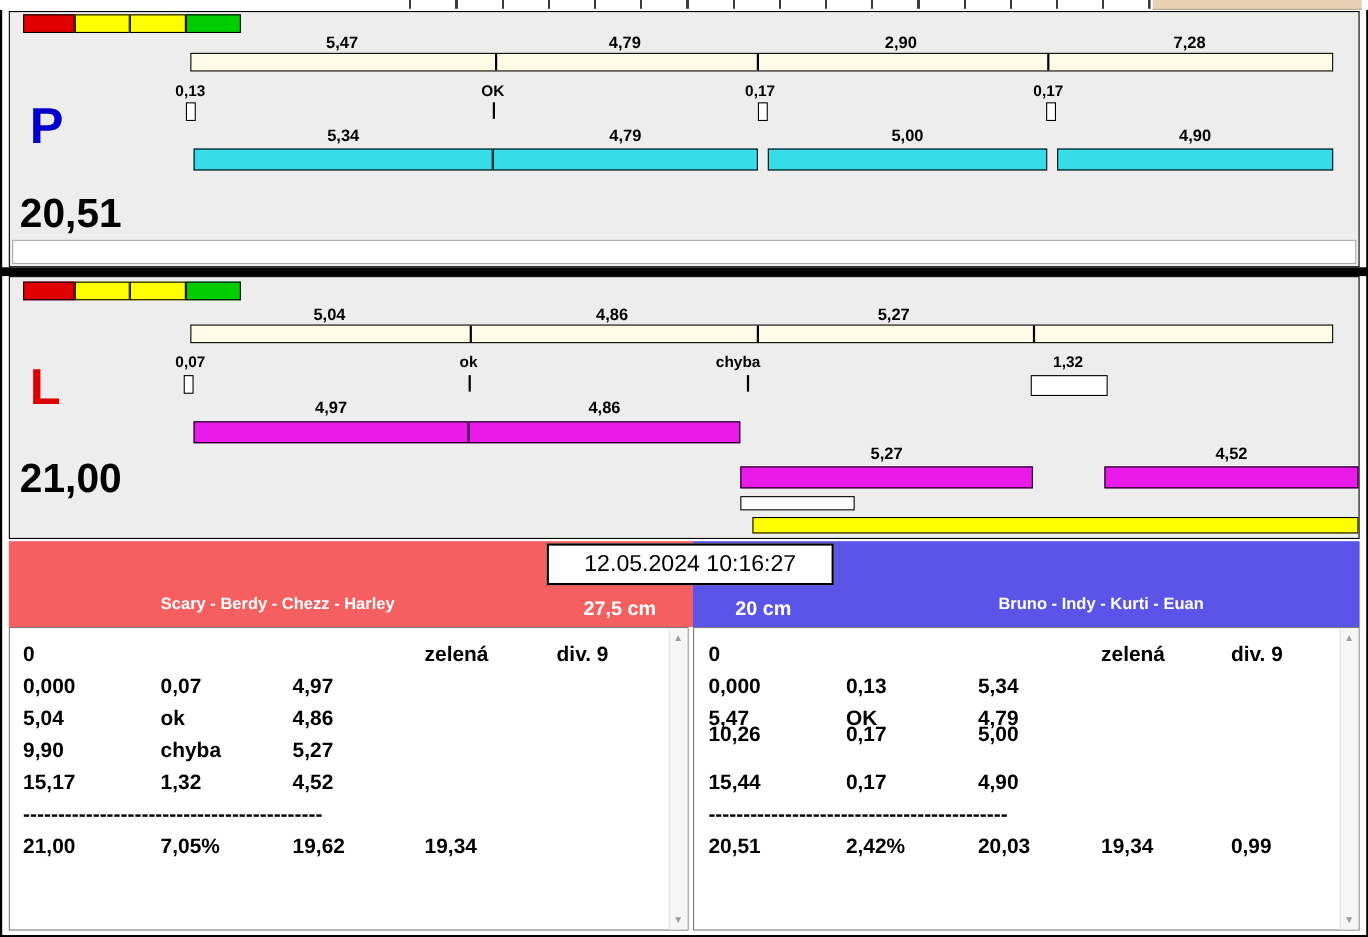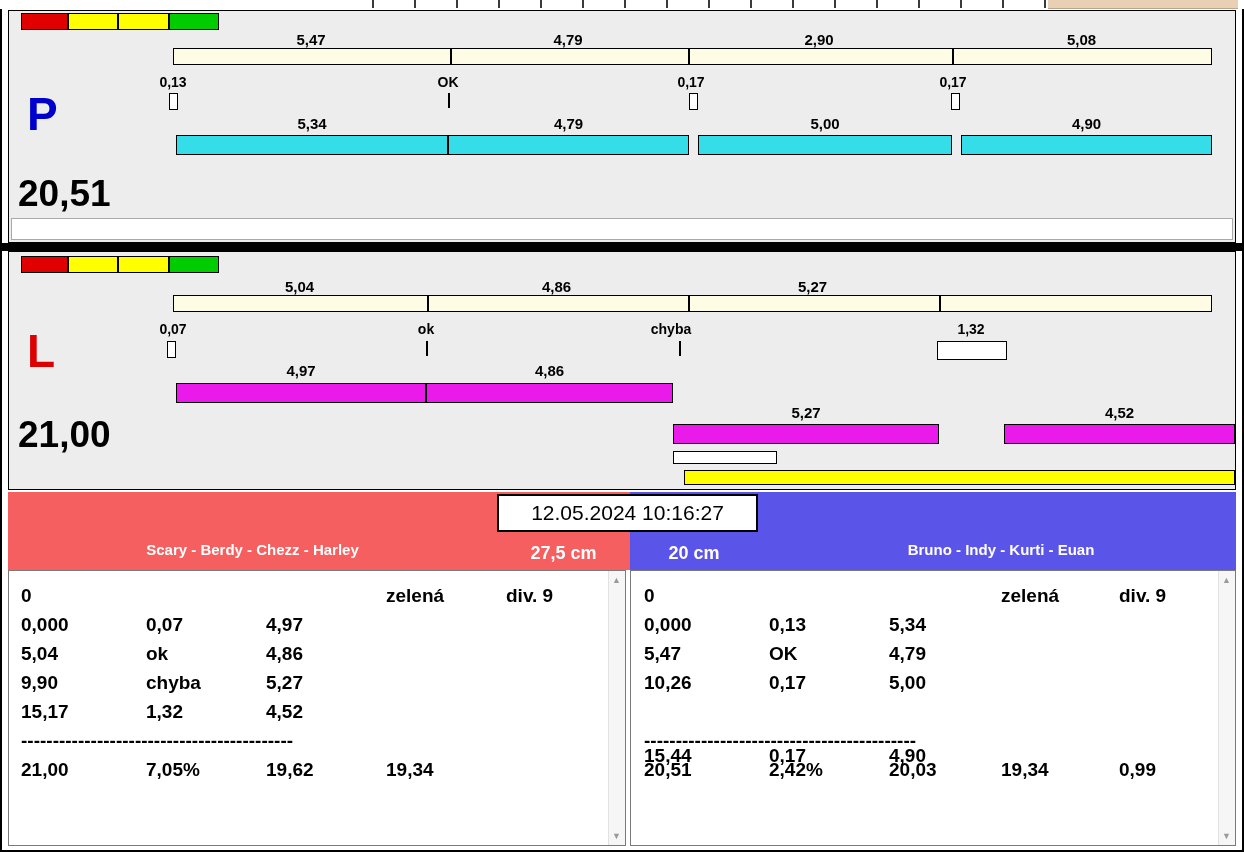--- a/index.html
+++ b/index.html
@@ -59,21 +59,21 @@
     <div class="legend" style="left:12px;top:2px;">
       <span class="lg" style="background:#e00000;width:47px;"></span>
       <span class="lg" style="background:#ffff00;width:50px;"></span>
       <span class="lg" style="background:#ffff00;width:51px;"></span>
       <span class="lg" style="background:#00cc00;width:50px;"></span>
     </div>
 
     <div class="vlab" style="left:164px;top:20px;width:276px;">5,47</div>
     <div class="vlab" style="left:440px;top:20px;width:238px;">4,79</div>
     <div class="vlab" style="left:678px;top:20px;width:264px;">2,90</div>
-    <div class="vlab" style="left:942px;top:20px;width:261px;">5,08</div>
+    <div class="vlab" style="left:942px;top:20px;width:261px;">7,28</div>
 
     <div class="ruler" style="left:164px;top:37px;width:1039px;">
       <i class="rdiv" style="left:276px;"></i>
       <i class="rdiv" style="left:514px;"></i>
       <i class="rdiv" style="left:778px;"></i>
     </div>
 
     <div class="mlab" style="left:129px;top:63px;width:70px;">0,13</div>
     <div class="mlab" style="left:404px;top:63px;width:70px;">OK</div>
     <div class="mlab" style="left:647px;top:63px;width:70px;">0,17</div>
@@ -210,26 +210,26 @@
     <div class="trow" style="top:42px;">
       <span class="rc1">0,000</span>
       <span class="rc2">0,13</span>
       <span class="rc3">5,34</span>
     </div>
     <div class="trow" style="top:71px;">
       <span class="rc1">5,47</span>
       <span class="rc2">OK</span>
       <span class="rc3">4,79</span>
     </div>
-    <div class="trow" style="top:100px;">
+    <div class="trow" style="top:86px;">
       <span class="rc1">10,26</span>
       <span class="rc2">0,17</span>
       <span class="rc3">5,00</span>
     </div>
-    <div class="trow" style="top:129px;margin-top:44px;">
+    <div class="trow" style="top:129px;">
       <span class="rc1">15,44</span>
       <span class="rc2">0,17</span>
       <span class="rc3">4,90</span>
     </div>
     <div class="trow" style="top:158px;">
       <span class="rc1">-------------------------------------------</span>
     </div>
     <div class="trow" style="top:187px;">
       <span class="rc1">20,51</span>
       <span class="rc2">2,42%</span>

